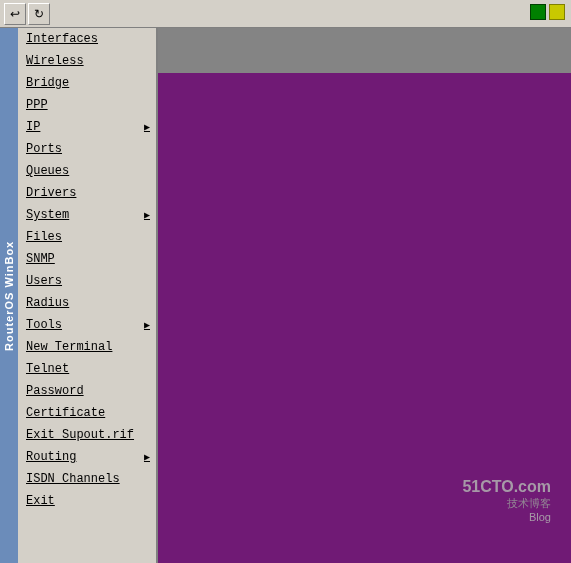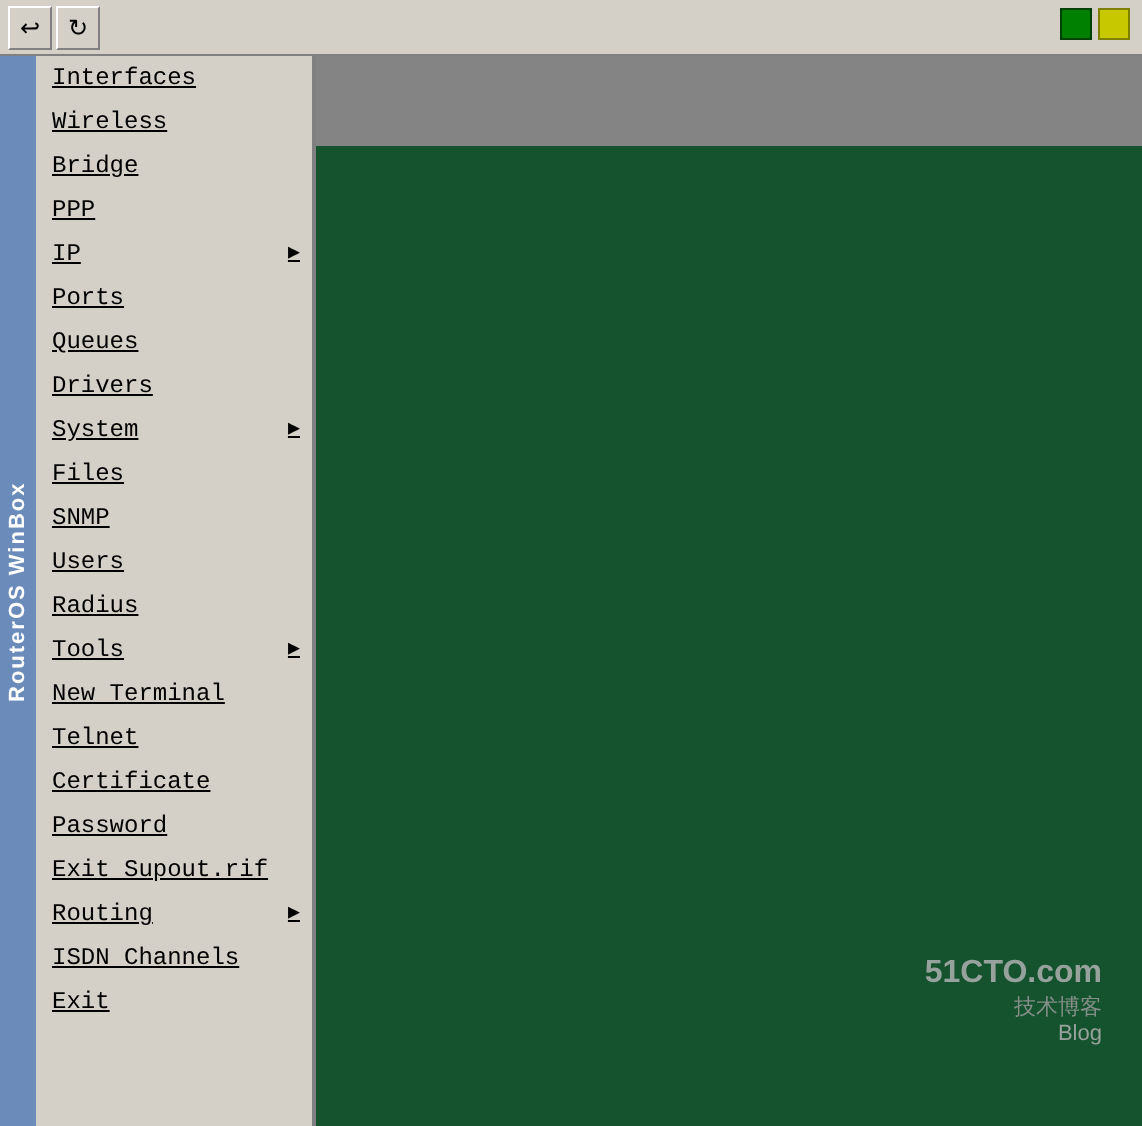--- a/index.html
+++ b/index.html
@@ -116,21 +116,21 @@
       text-decoration: underline;
     }
     .menu-item .arrow {
       font-size: 10px;
       color: inherit;
     }
 
     
     .content-area {
       flex: 1;
-      background: #14532d;
+      background: #701a75;
       position: relative;
       margin-top: 45px;
     }
 
     
     .watermark {
       position: absolute;
       bottom: 40px;
       right: 20px;
       text-align: right;
@@ -218,24 +218,24 @@
           <span>Tools</span>
           <span class="arrow">▶</span>
         </div>
         <div class="menu-item">
           <span>New Terminal</span>
         </div>
         <div class="menu-item">
           <span>Telnet</span>
         </div>
         <div class="menu-item">
+          <span>Password</span>
+        </div>
+        <div class="menu-item">
           <span>Certificate</span>
-        </div>
-        <div class="menu-item">
-          <span>Password</span>
         </div>
         <div class="menu-item">
           <span>Exit Supout.rif</span>
         </div>
         <div class="menu-item">
           <span>Routing</span>
           <span class="arrow">▶</span>
         </div>
         <div class="menu-item">
           <span>ISDN Channels</span>

